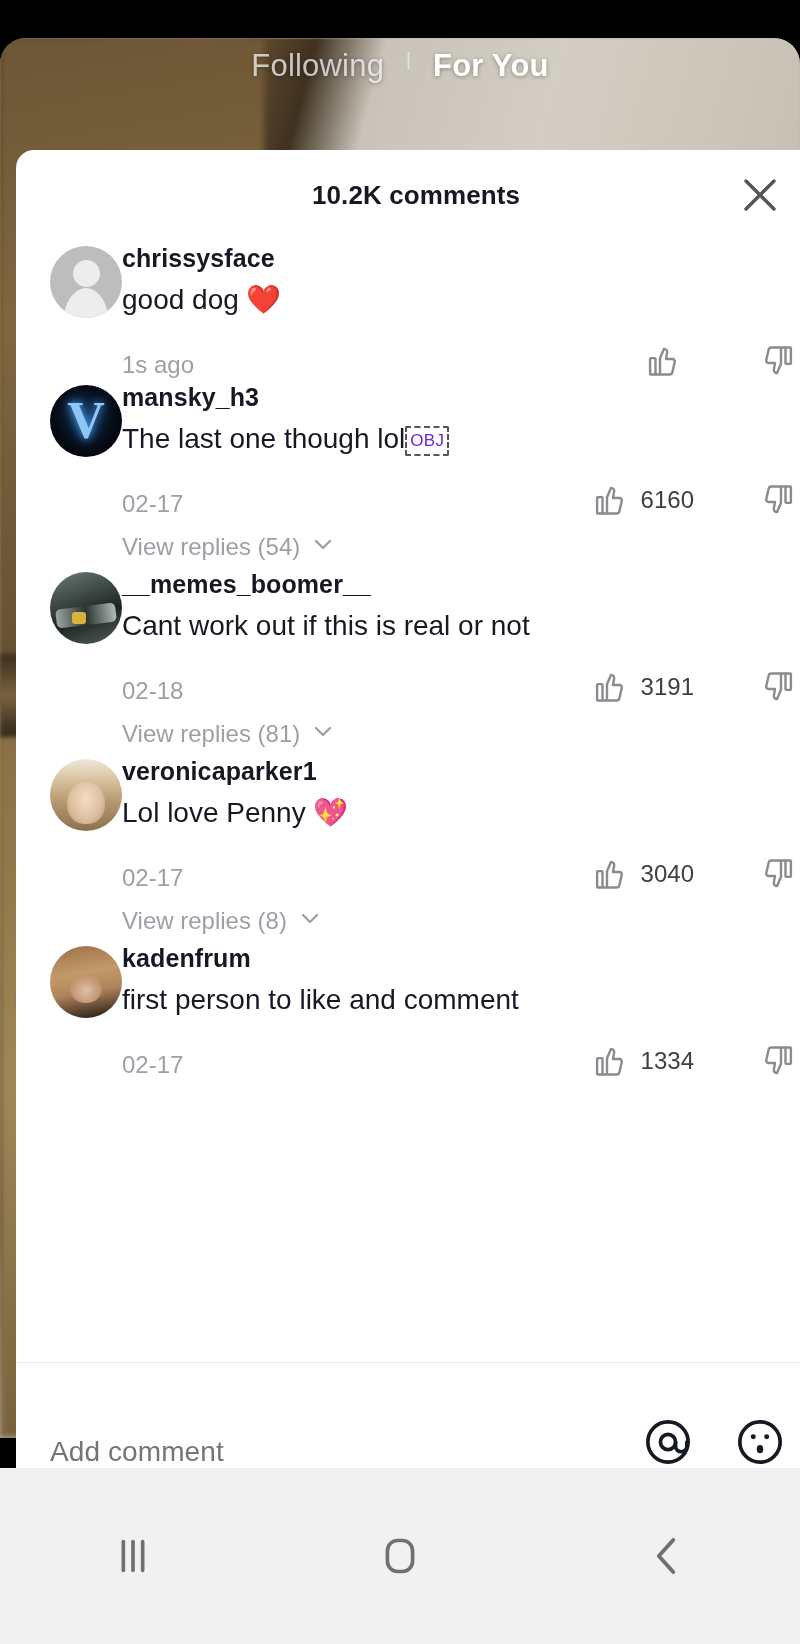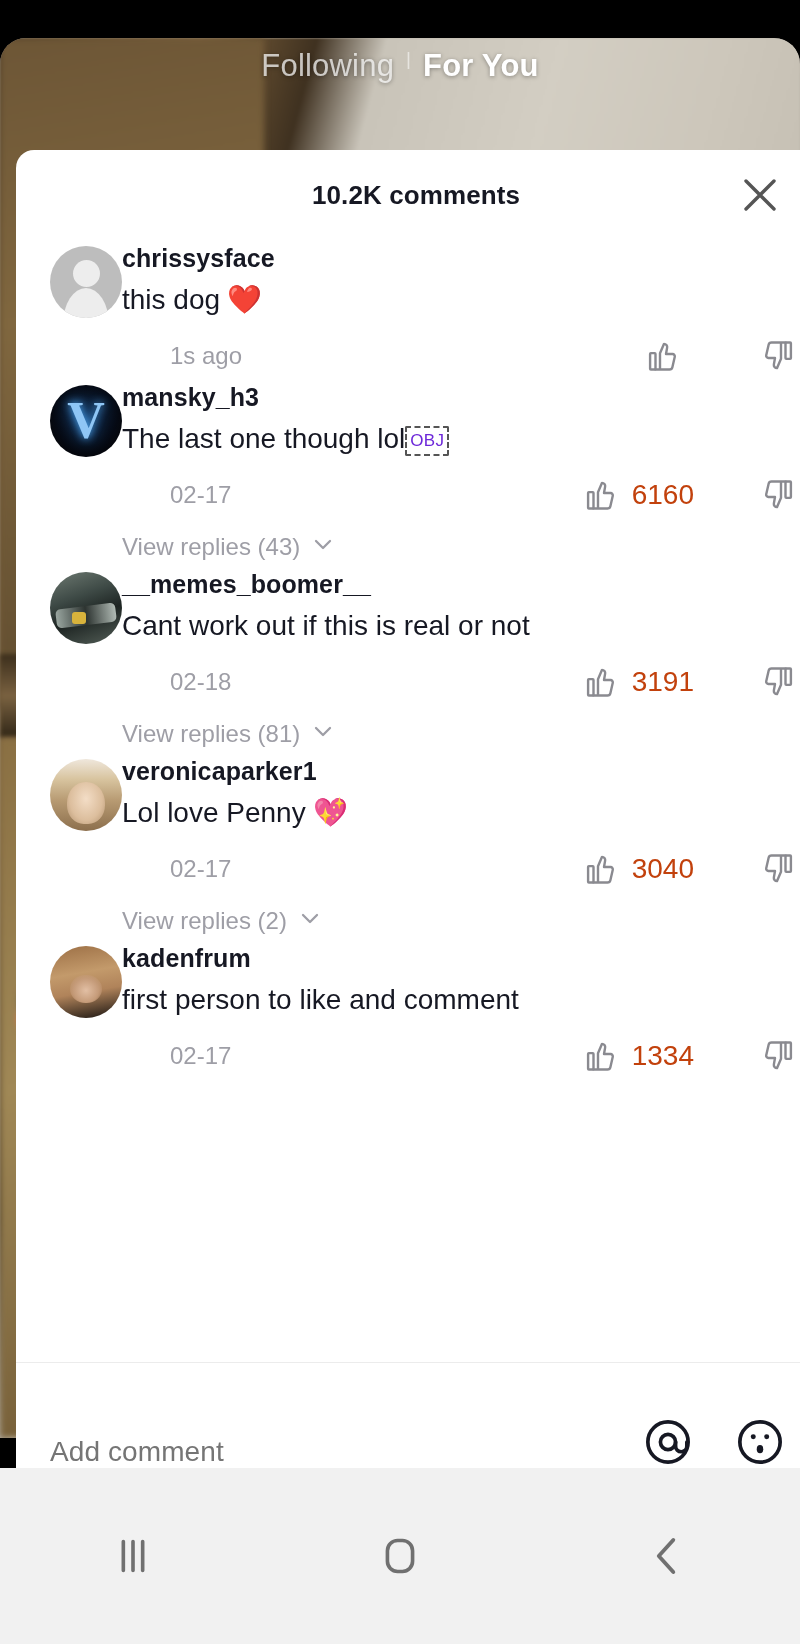--- a/index.html
+++ b/index.html
@@ -74,21 +74,21 @@
   }
   .hand {
     position:absolute; left:32%; top:74%; width:50%; height:34%;
     background:radial-gradient(ellipse at 50% 70%, #f0c3a0 0%, #e3ab85 55%, rgba(220,165,130,0) 78%);
     filter:blur(4px);
   }
 
   
   .feed-tabs {
     position:absolute; left:0; top:48px; width:100%;
-    display:flex; justify-content:center; align-items:flex-start; gap:0;
+    display:flex; justify-content:center; align-items:flex-start; gap:10px;
     z-index:5;
   }
   .tab {
     font-size:31px; letter-spacing:.2px;
     text-shadow:0 1px 4px rgba(0,0,0,.35);
     padding:0 12px;
   }
   .tab.inactive { color:rgba(255,255,255,.72); font-weight:400; }
   .tab.active   { color:#ffffff; font-weight:700; }
   .tab-sep { color:rgba(255,255,255,.55); font-size:19px; padding-bottom:3px; }
@@ -183,28 +183,28 @@
     font-size:28px; color:#161823; line-height:1.4;
     margin-top:4px; word-wrap:break-word;
   }
   .obj-box {
     display:inline-block; border:2px dashed #555; border-radius:2px;
     font-size:17px; line-height:1; padding:4px 3px 5px 3px;
     vertical-align:2px; letter-spacing:.3px; color:#6d28d9;
     font-family:"Liberation Sans", sans-serif;
   }
   .c-meta {
-    display:flex; align-items:center; margin-top:14px; height:46px;margin-left:48px;
+    display:flex; align-items:flex-end; margin-top:14px; height:46px;
   }
   .c-date { font-size:24px; color:#9e9ea6; flex:0 0 auto; }
   .meta-spacer { flex:1 1 auto; }
   .like-group {
     display:flex; align-items:center; gap:13px; min-width:120px; justify-content:flex-end;
   }
-  .like-count { font-size:28px; color:#c2410c; }
+  .like-count { font-size:24px; color:#404040; }
   .dislike-btn { width:52px; display:flex; justify-content:flex-end; margin-left:50px; }
   .icon-thumb svg { display:block; }
   .c-replies {
     font-size:24px; color:#9e9ea6; display:flex; align-items:center;
     gap:11px; margin-top:14px; padding-bottom:4px;
   }
 
   
   .input-bar {
     flex:0 0 106px; height:106px;
@@ -266,21 +266,21 @@
         </svg>
       </div>
     </div>
 
     <div class="comments-list">
 
       <div class="comment">
         <div class="avatar av-default"></div>
         <div class="c-body">
           <div class="c-user">chrissysface</div>
-          <div class="c-text"><span>this dog </span><span>❤️</span></div>
+          <div class="c-text"><span>good dog </span><span>❤️</span></div>
           <div class="c-meta">
             <span class="c-date">1s ago</span>
             <span class="meta-spacer"></span>
             <span class="like-group">
               <span class="icon-thumb">
                 <svg width="36" height="36" viewBox="0 0 24 24" fill="none" stroke="#8a8a90" stroke-width="1.6" stroke-linejoin="round">
                   <path d="M7 21h9.3a2 2 0 0 0 1.95-1.55l1.6-6.9A1.5 1.5 0 0 0 18.4 10.7H14l.75-4.3A2.1 2.1 0 0 0 12.7 3.9L10 10.1V21z"></path>
                   <rect x="3.4" y="10.1" width="3.6" height="10.9" rx=".5"></rect>
                 </svg>
               </span>
@@ -318,21 +318,21 @@
             <span class="dislike-btn">
               <svg width="36" height="36" viewBox="0 0 24 24" fill="none" stroke="#8a8a90" stroke-width="1.6" stroke-linejoin="round">
                 <g transform="rotate(180 12 12)">
                   <path d="M7 21h9.3a2 2 0 0 0 1.95-1.55l1.6-6.9A1.5 1.5 0 0 0 18.4 10.7H14l.75-4.3A2.1 2.1 0 0 0 12.7 3.9L10 10.1V21z"></path>
                   <rect x="3.4" y="10.1" width="3.6" height="10.9" rx=".5"></rect>
                 </g>
               </svg>
             </span>
           </div>
           <div class="c-replies">
-            <span>View replies (43)</span>
+            <span>View replies (54)</span>
             <span>
               <svg width="24" height="24" viewBox="0 0 24 24" fill="none" stroke="#9e9ea6" stroke-width="2.3" stroke-linecap="round" stroke-linejoin="round">
                 <path d="M5 9 L12 16 L19 9"></path>
               </svg>
             </span>
           </div>
         </div>
       </div>
 
       <div class="comment">
@@ -392,21 +392,21 @@
             <span class="dislike-btn">
               <svg width="36" height="36" viewBox="0 0 24 24" fill="none" stroke="#8a8a90" stroke-width="1.6" stroke-linejoin="round">
                 <g transform="rotate(180 12 12)">
                   <path d="M7 21h9.3a2 2 0 0 0 1.95-1.55l1.6-6.9A1.5 1.5 0 0 0 18.4 10.7H14l.75-4.3A2.1 2.1 0 0 0 12.7 3.9L10 10.1V21z"></path>
                   <rect x="3.4" y="10.1" width="3.6" height="10.9" rx=".5"></rect>
                 </g>
               </svg>
             </span>
           </div>
           <div class="c-replies">
-            <span>View replies (2)</span>
+            <span>View replies (8)</span>
             <span>
               <svg width="24" height="24" viewBox="0 0 24 24" fill="none" stroke="#9e9ea6" stroke-width="2.3" stroke-linecap="round" stroke-linejoin="round">
                 <path d="M5 9 L12 16 L19 9"></path>
               </svg>
             </span>
           </div>
         </div>
       </div>
 
       <div class="comment">

